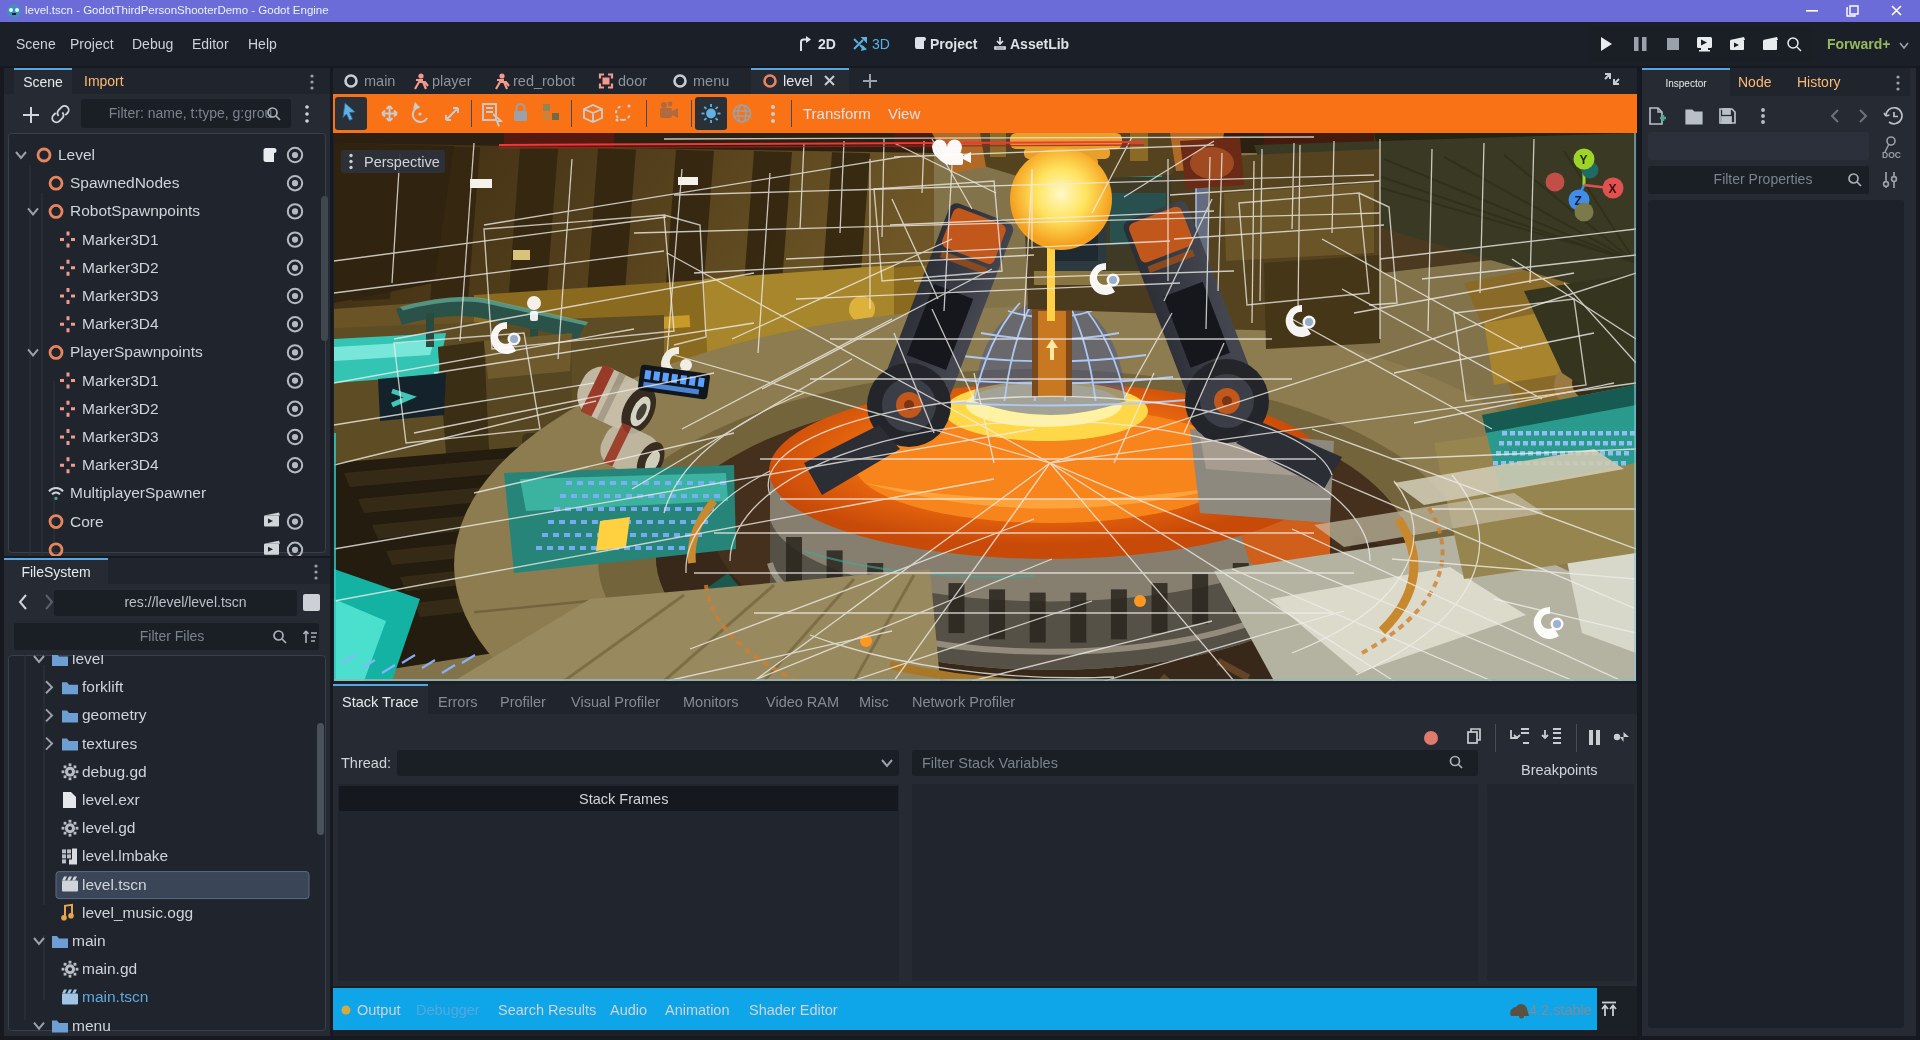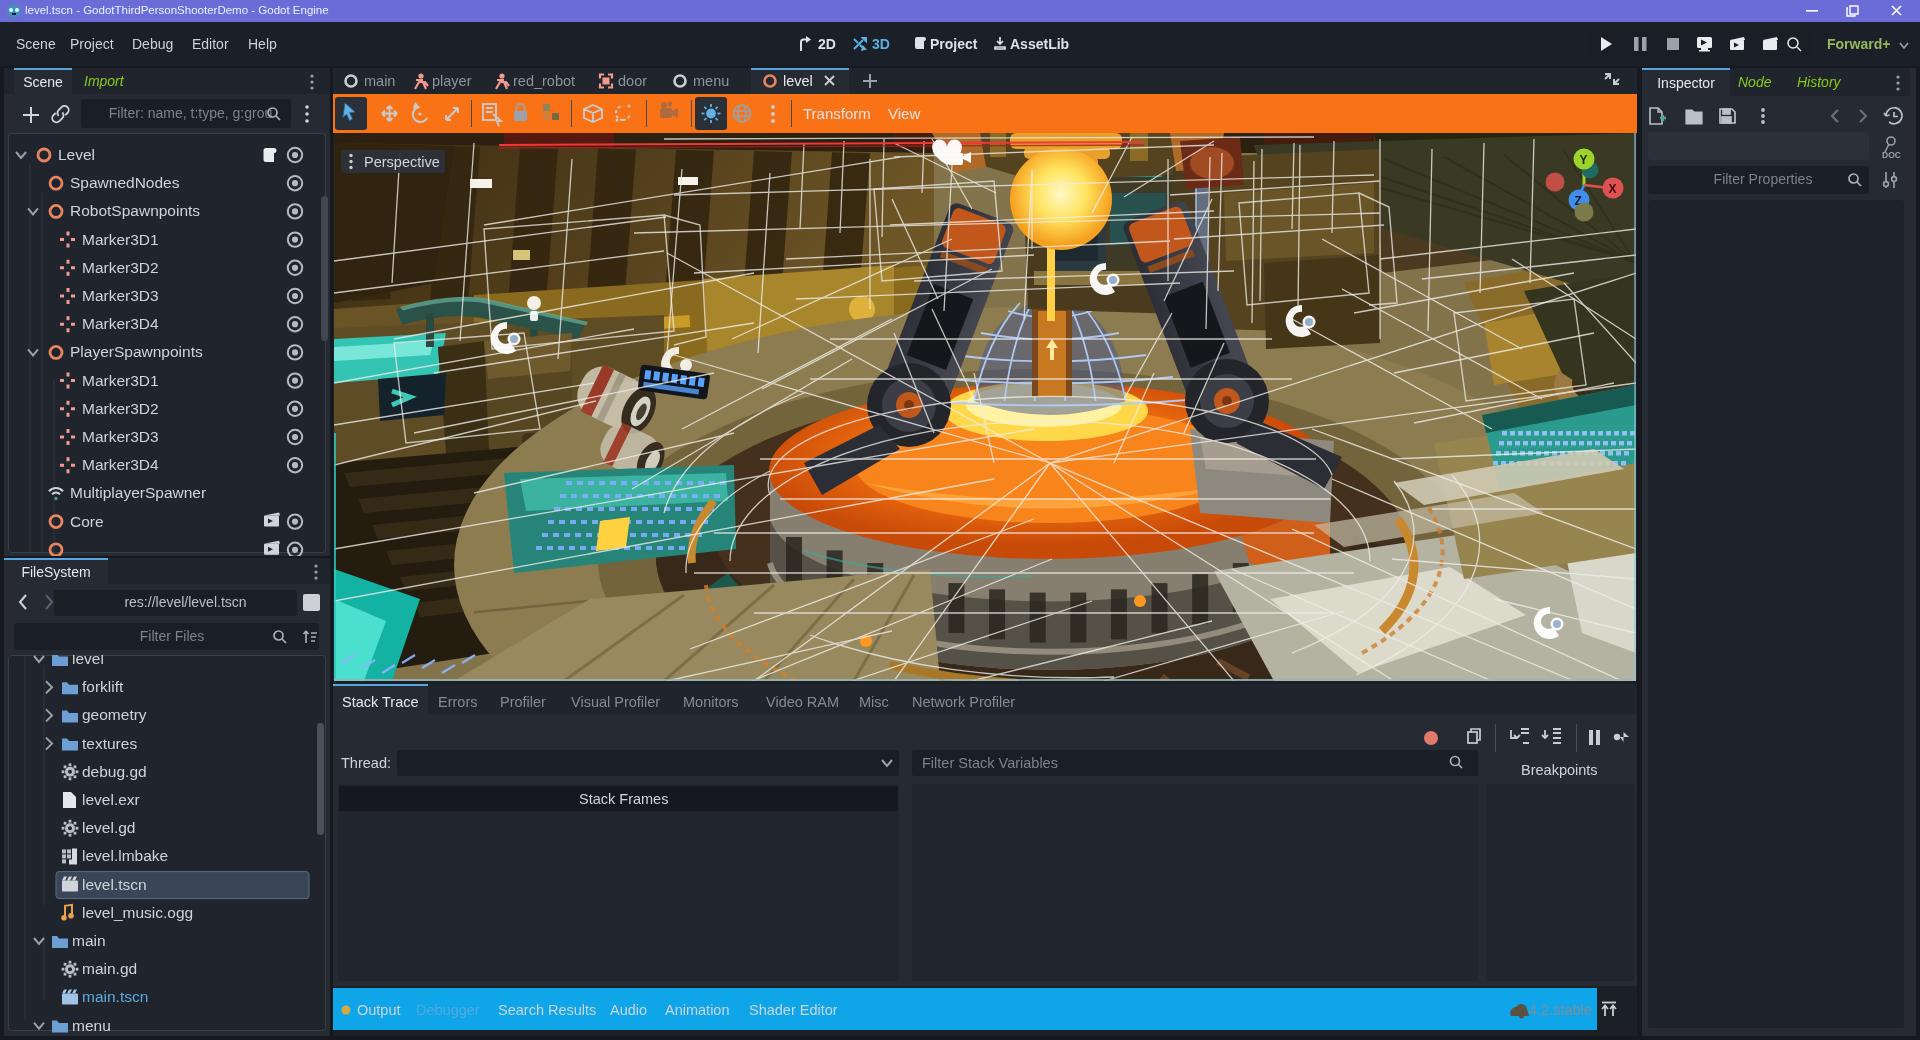--- a/index.html
+++ b/index.html
@@ -5,21 +5,21 @@
 * { margin:0; padding:0; box-sizing:border-box; }
 html,body { width:1920px; height:1040px; overflow:hidden; background:#16191f; font-family:"Liberation Sans", sans-serif; }
 .abs { position:absolute; }
 #titlebar { left:0; top:0; width:1920px; height:22px; background:#6c6cd8;text-align:right; }
 #titlebar .ttext { position:absolute; left:25px; top:4px; font-size:11.5px; color:#e8f2fc; }
 #menubar { left:0; top:22px; width:1920px; height:44px; background:#1b1f27; }
 .menuitem { position:absolute; top:14px; font-size:14px; color:#ccd3da; }
 .panel { background:#262b33; position:absolute; }
 .tabbar { position:absolute; background:#20242c; }
 .tab-active { position:absolute; background:#262b33; border-top:2px solid #57a6e0; color:#e6e9ec; }
-.tab-inactive { position:absolute; color:#84cc16;font-style:italic; }
+.tab-inactive { position:absolute; color:#fdba74; }
 .input { position:absolute; background:#1a1e25; border-radius:3px; color:#7b838d;text-align:center; }
 svg text { font-family:"Liberation Sans", sans-serif; }
 </style>
 </head>
 <body>
 
 <div class="abs" id="titlebar">
   <svg class="abs" style="left:6px;top:3px" width="16" height="16" viewBox="0 0 16 16">
       <circle cx="8" cy="8" r="7" fill="#478cbf"></circle>
       <circle cx="5" cy="7" r="2" fill="#dff"></circle>
@@ -35,21 +35,21 @@
 </div>
 
 <div class="abs" id="menubar">
   <div class="menuitem" style="left:16px">Scene</div>
   <div class="menuitem" style="left:70px">Project</div>
   <div class="menuitem" style="left:132px">Debug</div>
   <div class="menuitem" style="left:192px">Editor</div>
   <div class="menuitem" style="left:248px">Help</div>
 
   <div class="menuitem" style="left:818px;font-weight:bold;color:#dde2e8">2D</div>
-  <div class="menuitem" style="left:872px;font-weight:bold;color:#59b1e4">3D</div>
+  <div class="menuitem" style="left:872px;font-weight:normal;color:#59b1e4">3D</div>
   <div class="menuitem" style="left:930px;font-weight:bold;color:#dde2e8">Project</div>
   <div class="menuitem" style="left:1010px;font-weight:bold;color:#dde2e8">AssetLib</div>
   <svg class="abs" style="left:797px;top:14px" width="16" height="16" viewBox="0 0 16 16">
       <path d="M4 15 V6 a2.5 2.5 0 0 1 2.5 -2.5 H10" fill="none" stroke="#dde2e8" stroke-width="2"></path>
       <path d="M9 0 l5 3.5 -5 3.5 z" fill="#dde2e8"></path>
     </svg>
   <svg class="abs" style="left:852px;top:14px" width="16" height="16" viewBox="0 0 16 16">
       <path d="M2 13 L11 4 M2 3 l4 4 M8 9 l4 4" fill="none" stroke="#59b1e4" stroke-width="2"></path>
       <path d="M8.5 1 H15 V7.5 z" fill="#59b1e4"></path>
       <path d="M9 15 l6 -1.5 -4.5 -4.5 z" fill="#59b1e4"></path>
@@ -1157,21 +1157,21 @@
         <g stroke="#c8cdd2" stroke-width="1.8" fill="none">
           <path d="M1272 18 v10 M1269 21 l3-3.5 3 3.5 M1280 18 v10 M1277 21 l3-3.5 3 3.5"></path>
           <path d="M1269 14.5 h14"></path>
         </g>
       </svg>
     </div>
 </div>
 
 <div class="panel" style="left:1642px;top:68px;width:274px;height:968px">
   <div class="tabbar" style="left:0;top:0;width:268px;height:28px"></div>
-  <div class="tab-active" style="left:0px;top:0;width:88px;height:28px;font-size:14px;text-align:center;line-height:27px">Inspector</div>
+  <div class="tab-active" style="left:0px;top:0;width:88px;height:28px;font-size:10px;text-align:center;line-height:27px">Inspector</div>
   <div class="tab-inactive" style="left:96px;top:6px;font-size:14px">Node</div>
   <div class="tab-inactive" style="left:155px;top:6px;font-size:14px">History</div>
   <svg class="abs" style="left:254px;top:7px" width="4" height="16">
       <circle cx="2" cy="2" r="1.6" fill="#9aa1aa"></circle>
       <circle cx="2" cy="8" r="1.6" fill="#9aa1aa"></circle>
       <circle cx="2" cy="14" r="1.6" fill="#9aa1aa"></circle>
     </svg>
 
   <svg class="abs" style="left:6px;top:38px" width="256" height="20" viewBox="0 0 256 20">
     <g fill="#b9c0c8">

